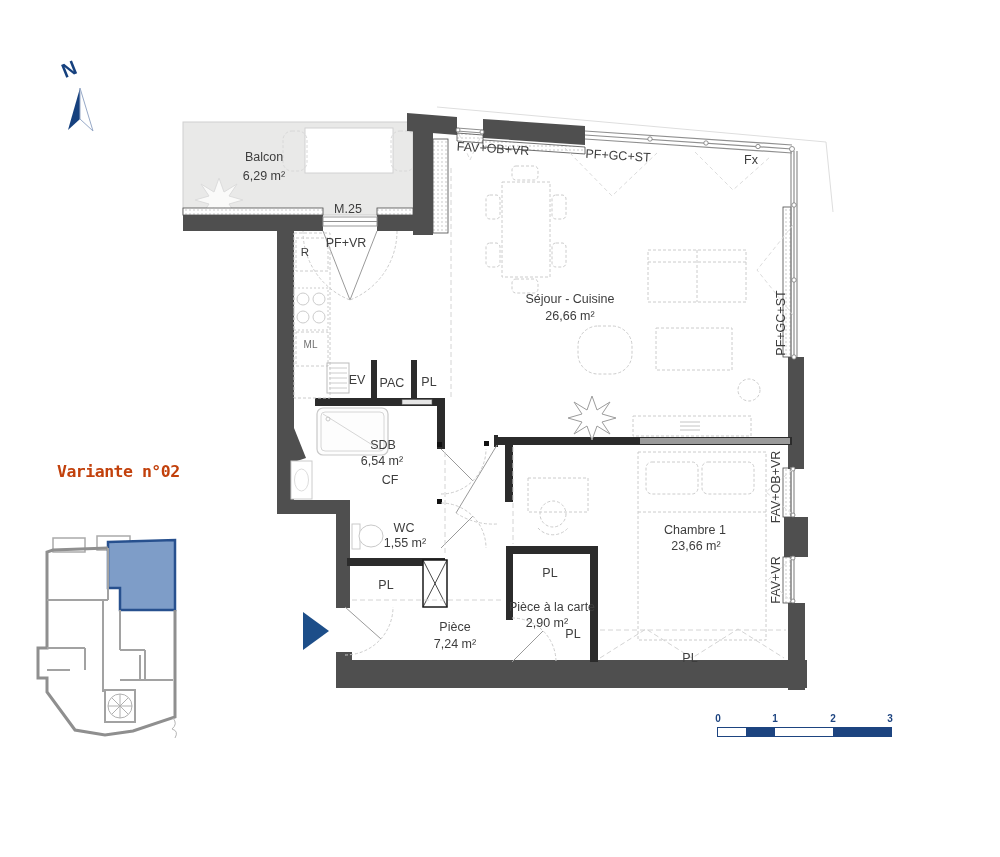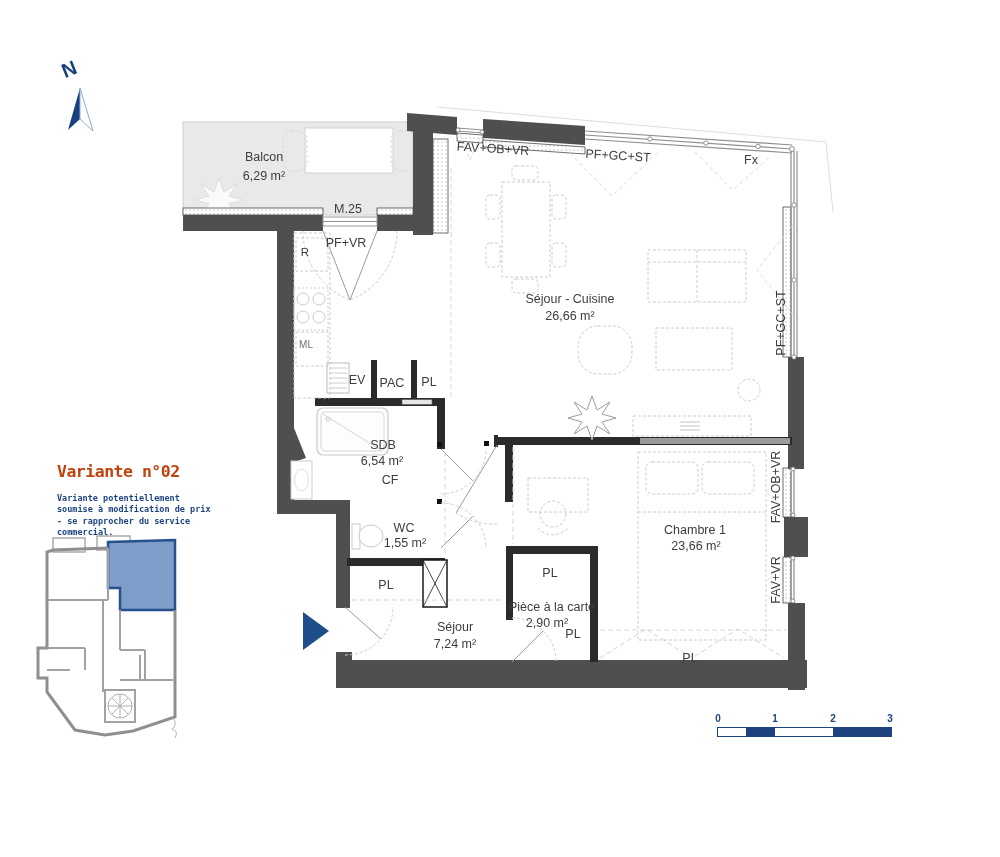--- a/index.html
+++ b/index.html
@@ -3,21 +3,21 @@
 <meta charset="utf-8">
 <style>
   html,body{margin:0;padding:0;background:#fff;}
   .stage{position:relative;width:1000px;height:857px;background:#fff;overflow:hidden;
          font-family:"Liberation Sans",sans-serif;}
   .plan-svg{position:absolute;left:0;top:0;}
   
   .lbl{position:absolute;transform:translate(-50%,-50%);font:12.5px "Liberation Sans",sans-serif;
        color:#3d3d3d;white-space:nowrap;line-height:1;}
   .lbl.sm{font-size:11.5px;}
-  .lbl.xs{font-size:10px;color:#707070;}
+  .lbl.xs{font-size:10px;color:#707070;padding-left:9px;}
   .lbl.rot4{transform:translate(-50%,-50%) rotate(3.5deg);}
   .lbl.rotv{transform:translate(-50%,-50%) rotate(-90deg);}
   
   .north-n{position:absolute;left:62px;top:58px;transform:rotate(-22deg);
            font:bold 20px "Liberation Sans",sans-serif;color:#16417e;}
   
   .variant-title{position:absolute;left:57px;top:462px;font:bold 16.5px "DejaVu Sans Mono",monospace;
                  color:#c2410c;letter-spacing:-0.5px;white-space:nowrap;}
   .variant-note{position:absolute;left:57px;top:493px;width:158px;
                 font:600 8.5px "DejaVu Sans Mono",monospace;color:#1d4480;line-height:1.35;}
@@ -276,38 +276,37 @@
   <div class="lbl" style="left:392px;top:383px">PAC</div>
   <div class="lbl" style="left:429px;top:382px">PL</div>
 
   <div class="lbl" style="left:383px;top:445px">SDB</div>
   <div class="lbl" style="left:382px;top:461px">6,54 m²</div>
   <div class="lbl" style="left:390px;top:480px">CF</div>
   <div class="lbl" style="left:404px;top:528px">WC</div>
   <div class="lbl" style="left:405px;top:543px">1,55 m²</div>
   <div class="lbl" style="left:386px;top:585px">PL</div>
 
-  <div class="lbl" style="left:455px;top:627px">Séjour</div>
+  <div class="lbl" style="left:455px;top:627px">Pièce</div>
   <div class="lbl" style="left:455px;top:644px">7,24 m²</div>
 
   <div class="lbl" style="left:550px;top:573px">PL</div>
   <div class="lbl" style="left:552px;top:607px">Pièce à la carte</div>
   <div class="lbl" style="left:547px;top:623px">2,90 m²</div>
   <div class="lbl" style="left:573px;top:634px">PL</div>
 
   <div class="lbl" style="left:695px;top:530px">Chambre 1</div>
   <div class="lbl" style="left:696px;top:546px">23,66 m²</div>
   <div class="lbl" style="left:690px;top:658px">PL</div>
 
   <div class="lbl rotv" style="left:781px;top:323px">PF+GC+ST</div>
   <div class="lbl rotv" style="left:776px;top:487px">FAV+OB+VR</div>
   <div class="lbl rotv" style="left:776px;top:580px">FAV+VR</div>
 
   <div class="variant-title">Variante n°02</div>
-  <div class="variant-note">Variante potentiellement soumise à modification de prix - se rapprocher du service commercial.</div>
 
   <div class="scalebar">
     <span class="tick" style="left:1px">0</span>
     <span class="tick" style="left:58px">1</span>
     <span class="tick" style="left:116px">2</span>
     <span class="tick" style="left:173px">3</span>
     <div class="bar">
       <div class="seg" style="width:28px;background:#ffffff"></div>
       <div class="seg" style="width:29px;background:#1d4480"></div>
       <div class="seg" style="width:58px;background:#ffffff"></div>

